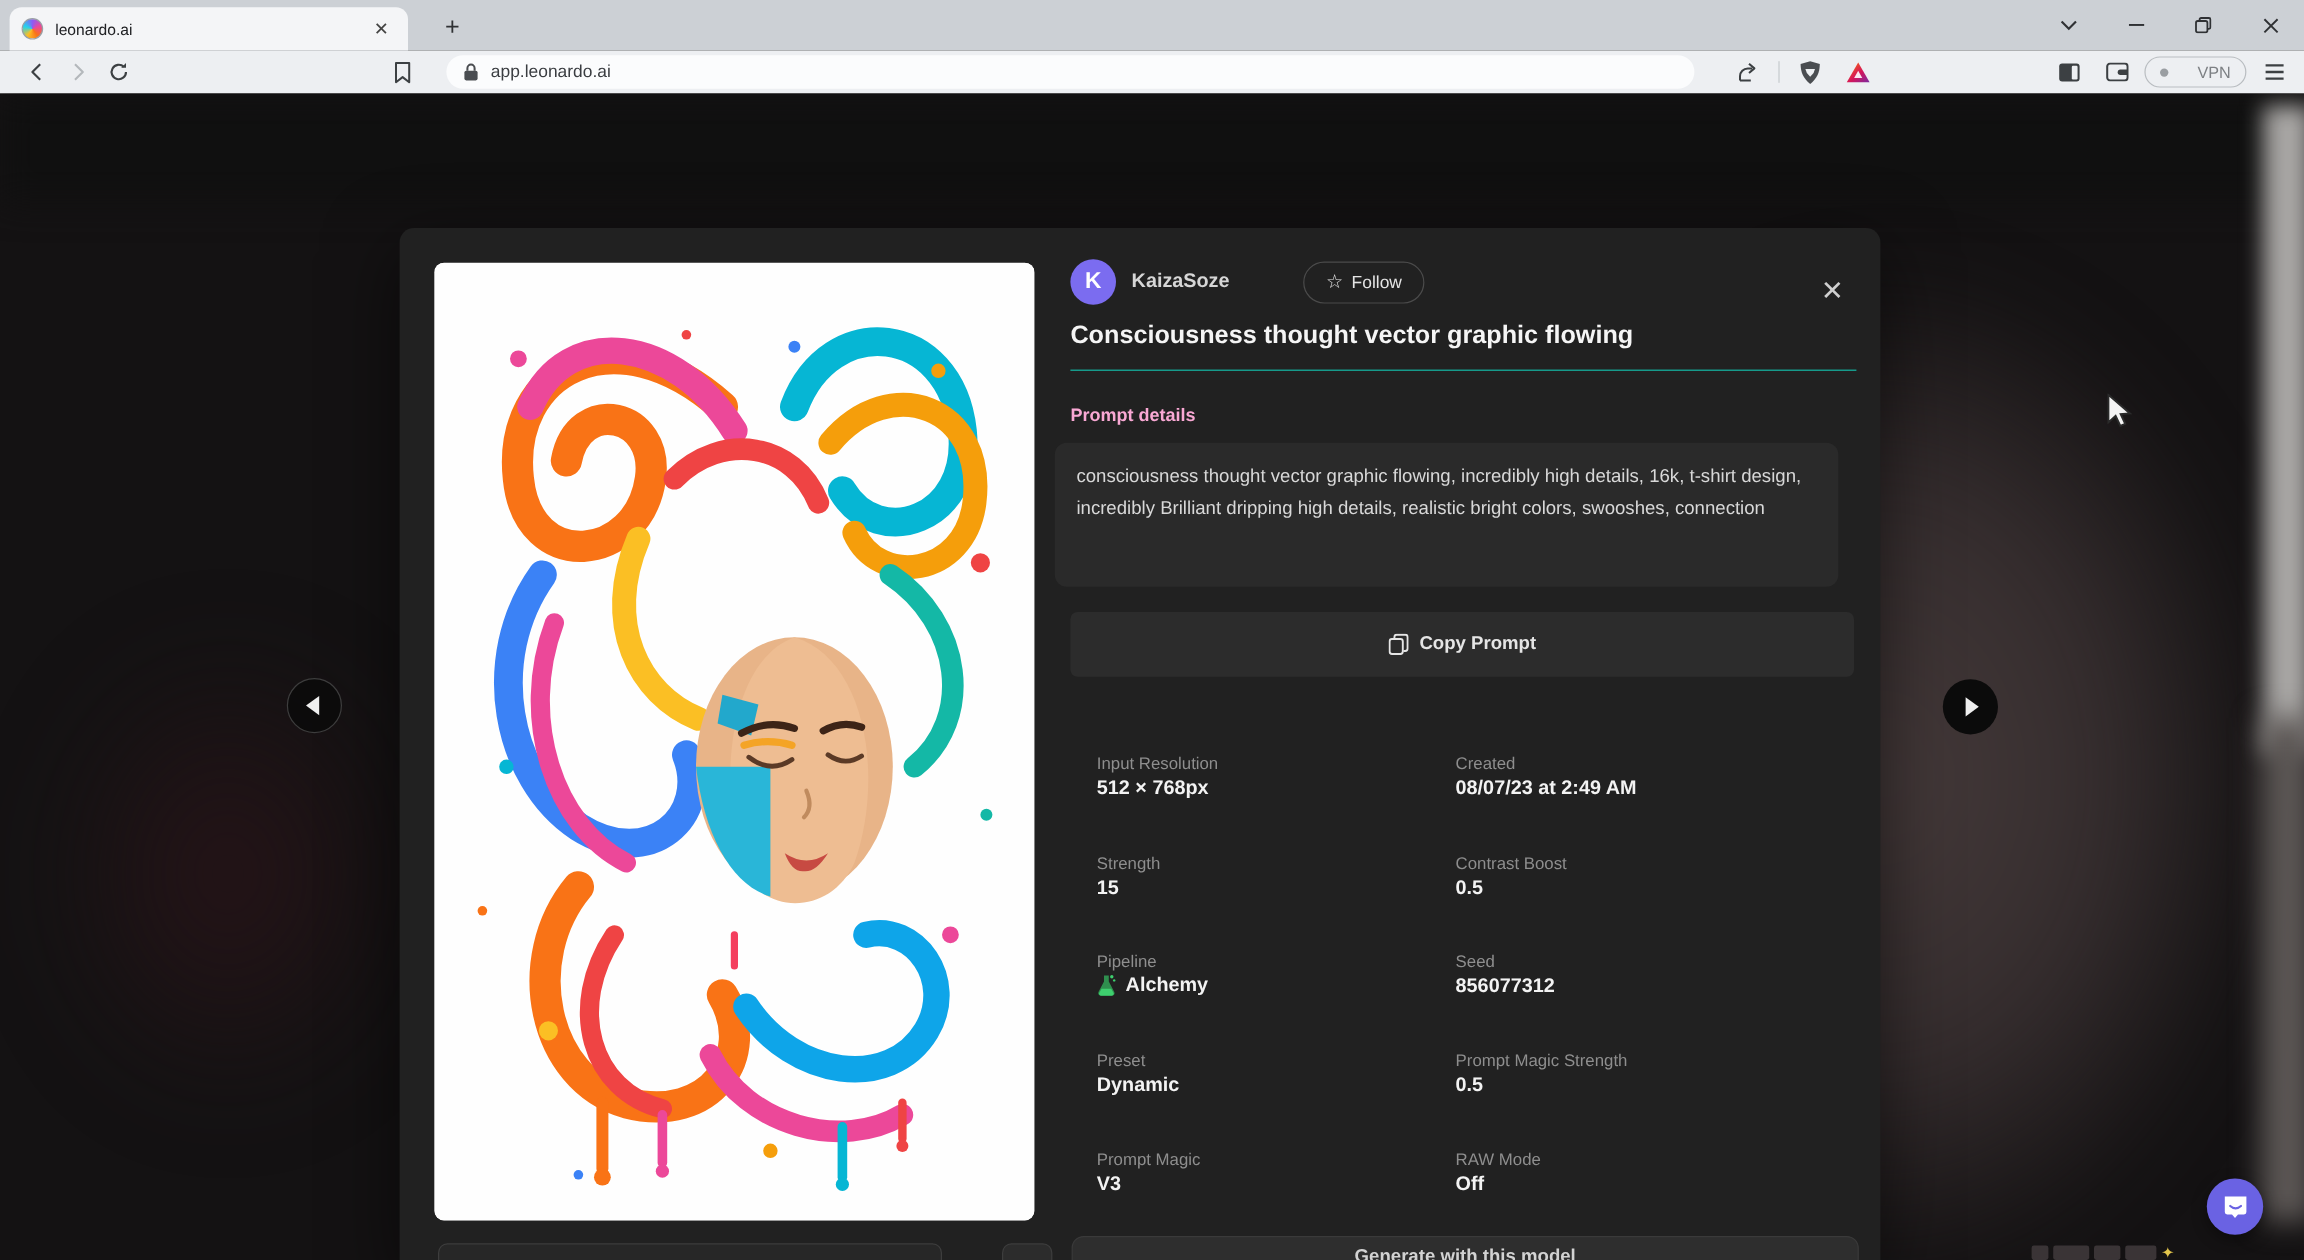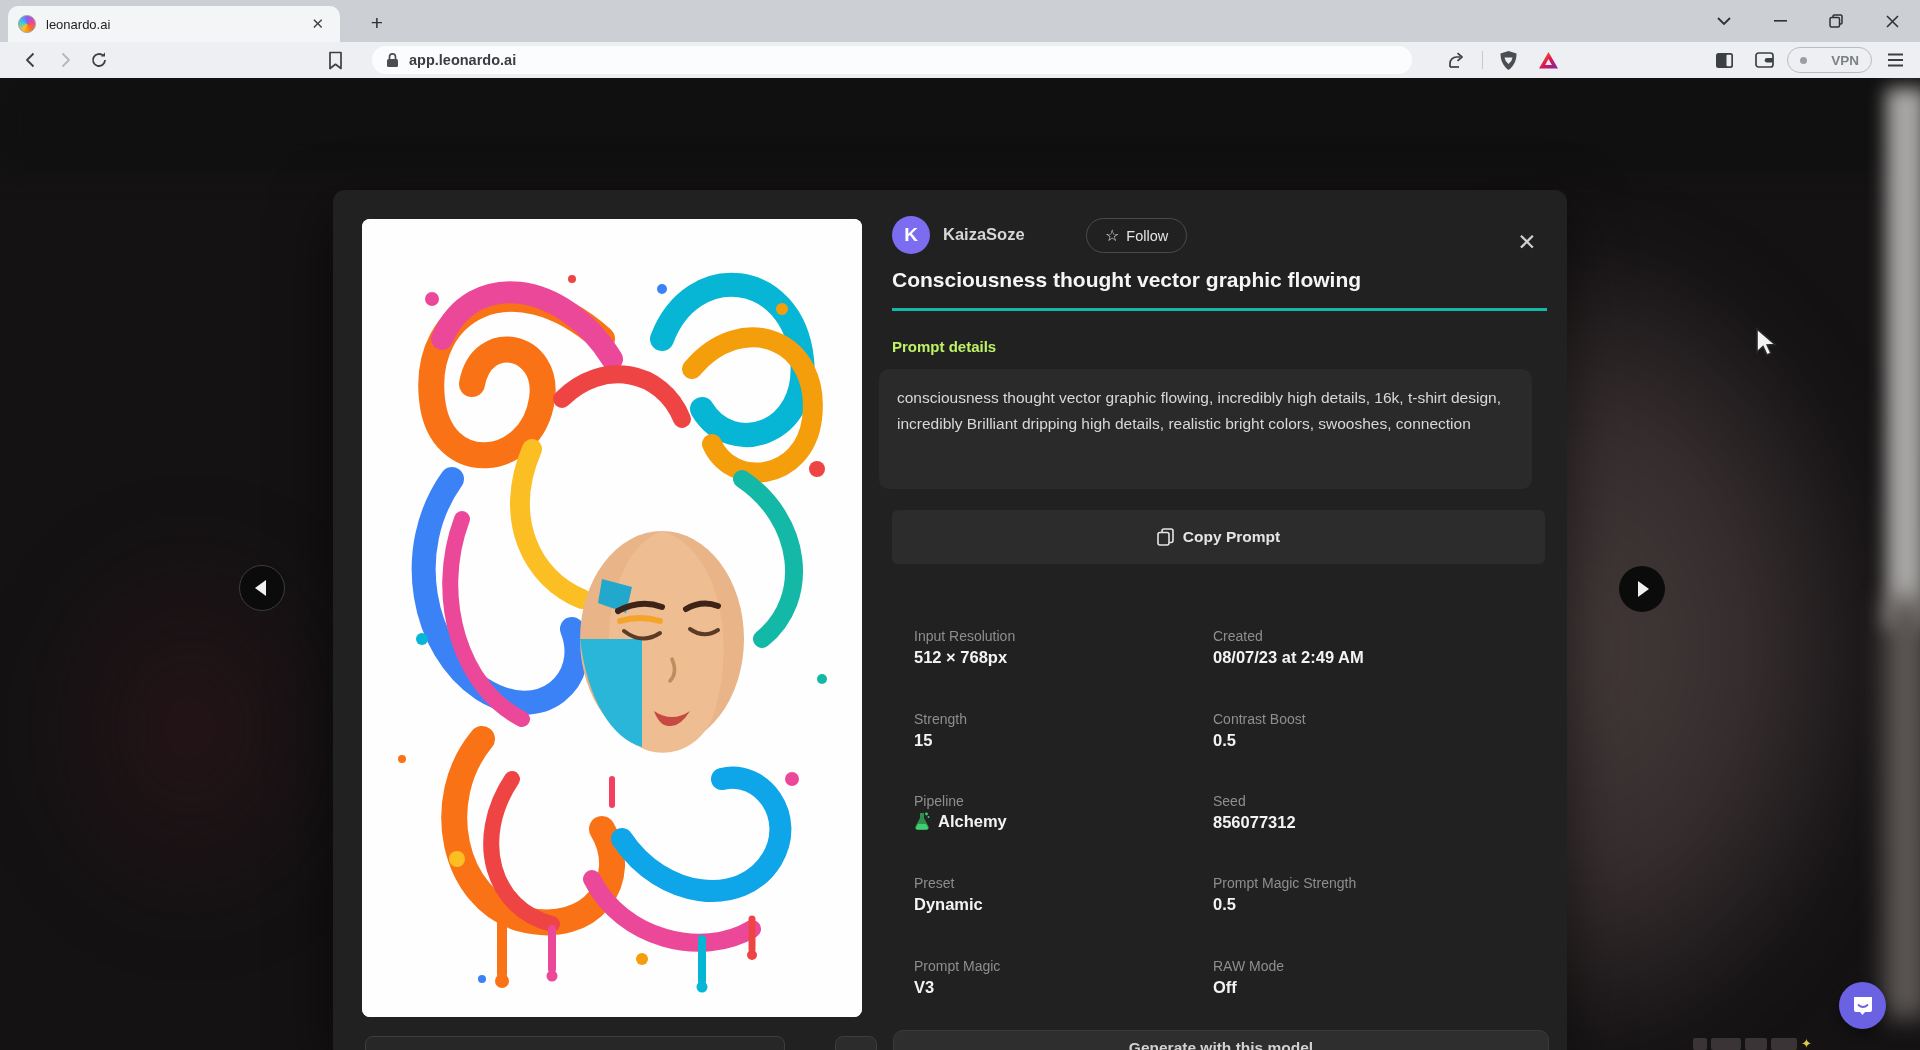--- a/index.html
+++ b/index.html
@@ -15,21 +15,21 @@
          background:conic-gradient(#8b5cf6,#ec4899,#f97316,#fbbf24,#22d3ee,#8b5cf6);
          flex:0 0 18px; margin-right:10px; border:1px solid #9aa0a6; }
   .tab-title { font-size:13px; color:#202124; flex:1; white-space:nowrap; overflow:hidden; }
   .tab-close { font-size:15px; color:#444; padding:2px 6px; cursor:default; }
   .newtab-btn { position:absolute; top:8px; left:362px; width:30px; height:30px; font-size:21px;
          color:#2f3134; display:flex; align-items:center; justify-content:center; }
   .wincontrols { position:absolute; top:0; right:0; height:42px; display:flex; align-items:center; }
   .winbtn { width:56px; height:42px; display:flex; align-items:center; justify-content:center; color:#2f3134; }
 
   #toolbar { position:absolute; top:42px; left:0; width:1920px; height:36px; background:#edeff2;
-         display:flex; align-items:center;font-weight:bold; }
+         display:flex; align-items:center; }
   .navbtn { width:34px; height:30px; display:flex; align-items:center; justify-content:center; }
   .urlbar { position:absolute; left:372px; top:4px; width:1040px; height:28px; background:#fbfcfd;
          border-radius:14px; display:flex; align-items:center; padding:0 14px; }
   .url-text { font-size:14.5px; color:#3a3d41; margin-left:10px; }
   .toolbar-right { position:absolute; right:8px; top:0; height:36px; display:flex; align-items:center; gap:6px; }
   .tb-sep { width:1px; height:18px; background:#c6cacd; margin:0 2px; }
   .vpn-pill { display:flex; align-items:center; gap:24px; border:1px solid #b9bdc1; border-radius:13px;
          height:26px; padding:0 12px; color:#7d8084; font-size:13.5px; }
   .vpn-dot { width:7px; height:7px; border-radius:50%; background:#9a9ea2; }
 
@@ -53,22 +53,22 @@
          background:#7b6cf0; color:#fff; font-size:19px; font-weight:700;
          display:flex; align-items:center; justify-content:center; }
   .username { position:absolute; left:610px; top:35px; font-size:16.5px; font-weight:600; color:#d6d6d6; }
   .follow-btn { position:absolute; left:753px; top:28px; height:35px; padding:0 18px;
          border:1px solid #4b4b4b; border-radius:18px; background:transparent;
          display:flex; align-items:center; gap:7px; color:#e4e4e4; font-size:14.5px; }
   .follow-star { font-size:16px; line-height:1; color:#e4e4e4; }
   .modal-close { position:absolute; left:1180px; top:38px; width:28px; height:28px; color:#cfcfcf;
          font-size:23px; line-height:28px; text-align:center; }
   .modal-title { position:absolute; left:559px; top:78px; width:655px; font-size:21px; font-weight:700;
-         color:#f5f5f5; padding-bottom:16px; border-bottom:3px solid #14b8a6; }
-  .prompt-label { position:absolute; left:559px; top:148px; font-size:15px; font-weight:700; color:#bef264; }
+         color:#f5f5f5; padding-bottom:16px; border-bottom:1px solid #14b8a6; }
+  .prompt-label { position:absolute; left:559px; top:148px; font-size:15px; font-weight:700; color:#f9a8d4; }
   .prompt-box { position:absolute; left:546px; top:179px; width:653px; height:120px; background:#2a2a2a;
          border-radius:10px; padding:16px 18px; font-size:15.5px; line-height:26px; color:#d8d8d8; }
   .actions { position:absolute; left:559px; top:320px; width:653px; height:54px; display:flex; gap:28px; }
   .action-btn { flex:1; background:#2c2c2c; border-radius:6px; display:flex; align-items:center;
          justify-content:center; gap:9px; color:#e5e5e5; font-size:15.5px; font-weight:600; }
   .action-btn svg { flex:0 0 auto; }
 
   .dl { position:absolute; font-size:14px; color:#8e8e8e; }
   .dv { position:absolute; font-size:16.5px; font-weight:700; color:#f3f3f3; display:flex; align-items:center; gap:8px; }
   .col1 { left:581px; } .col2 { left:880px; }

